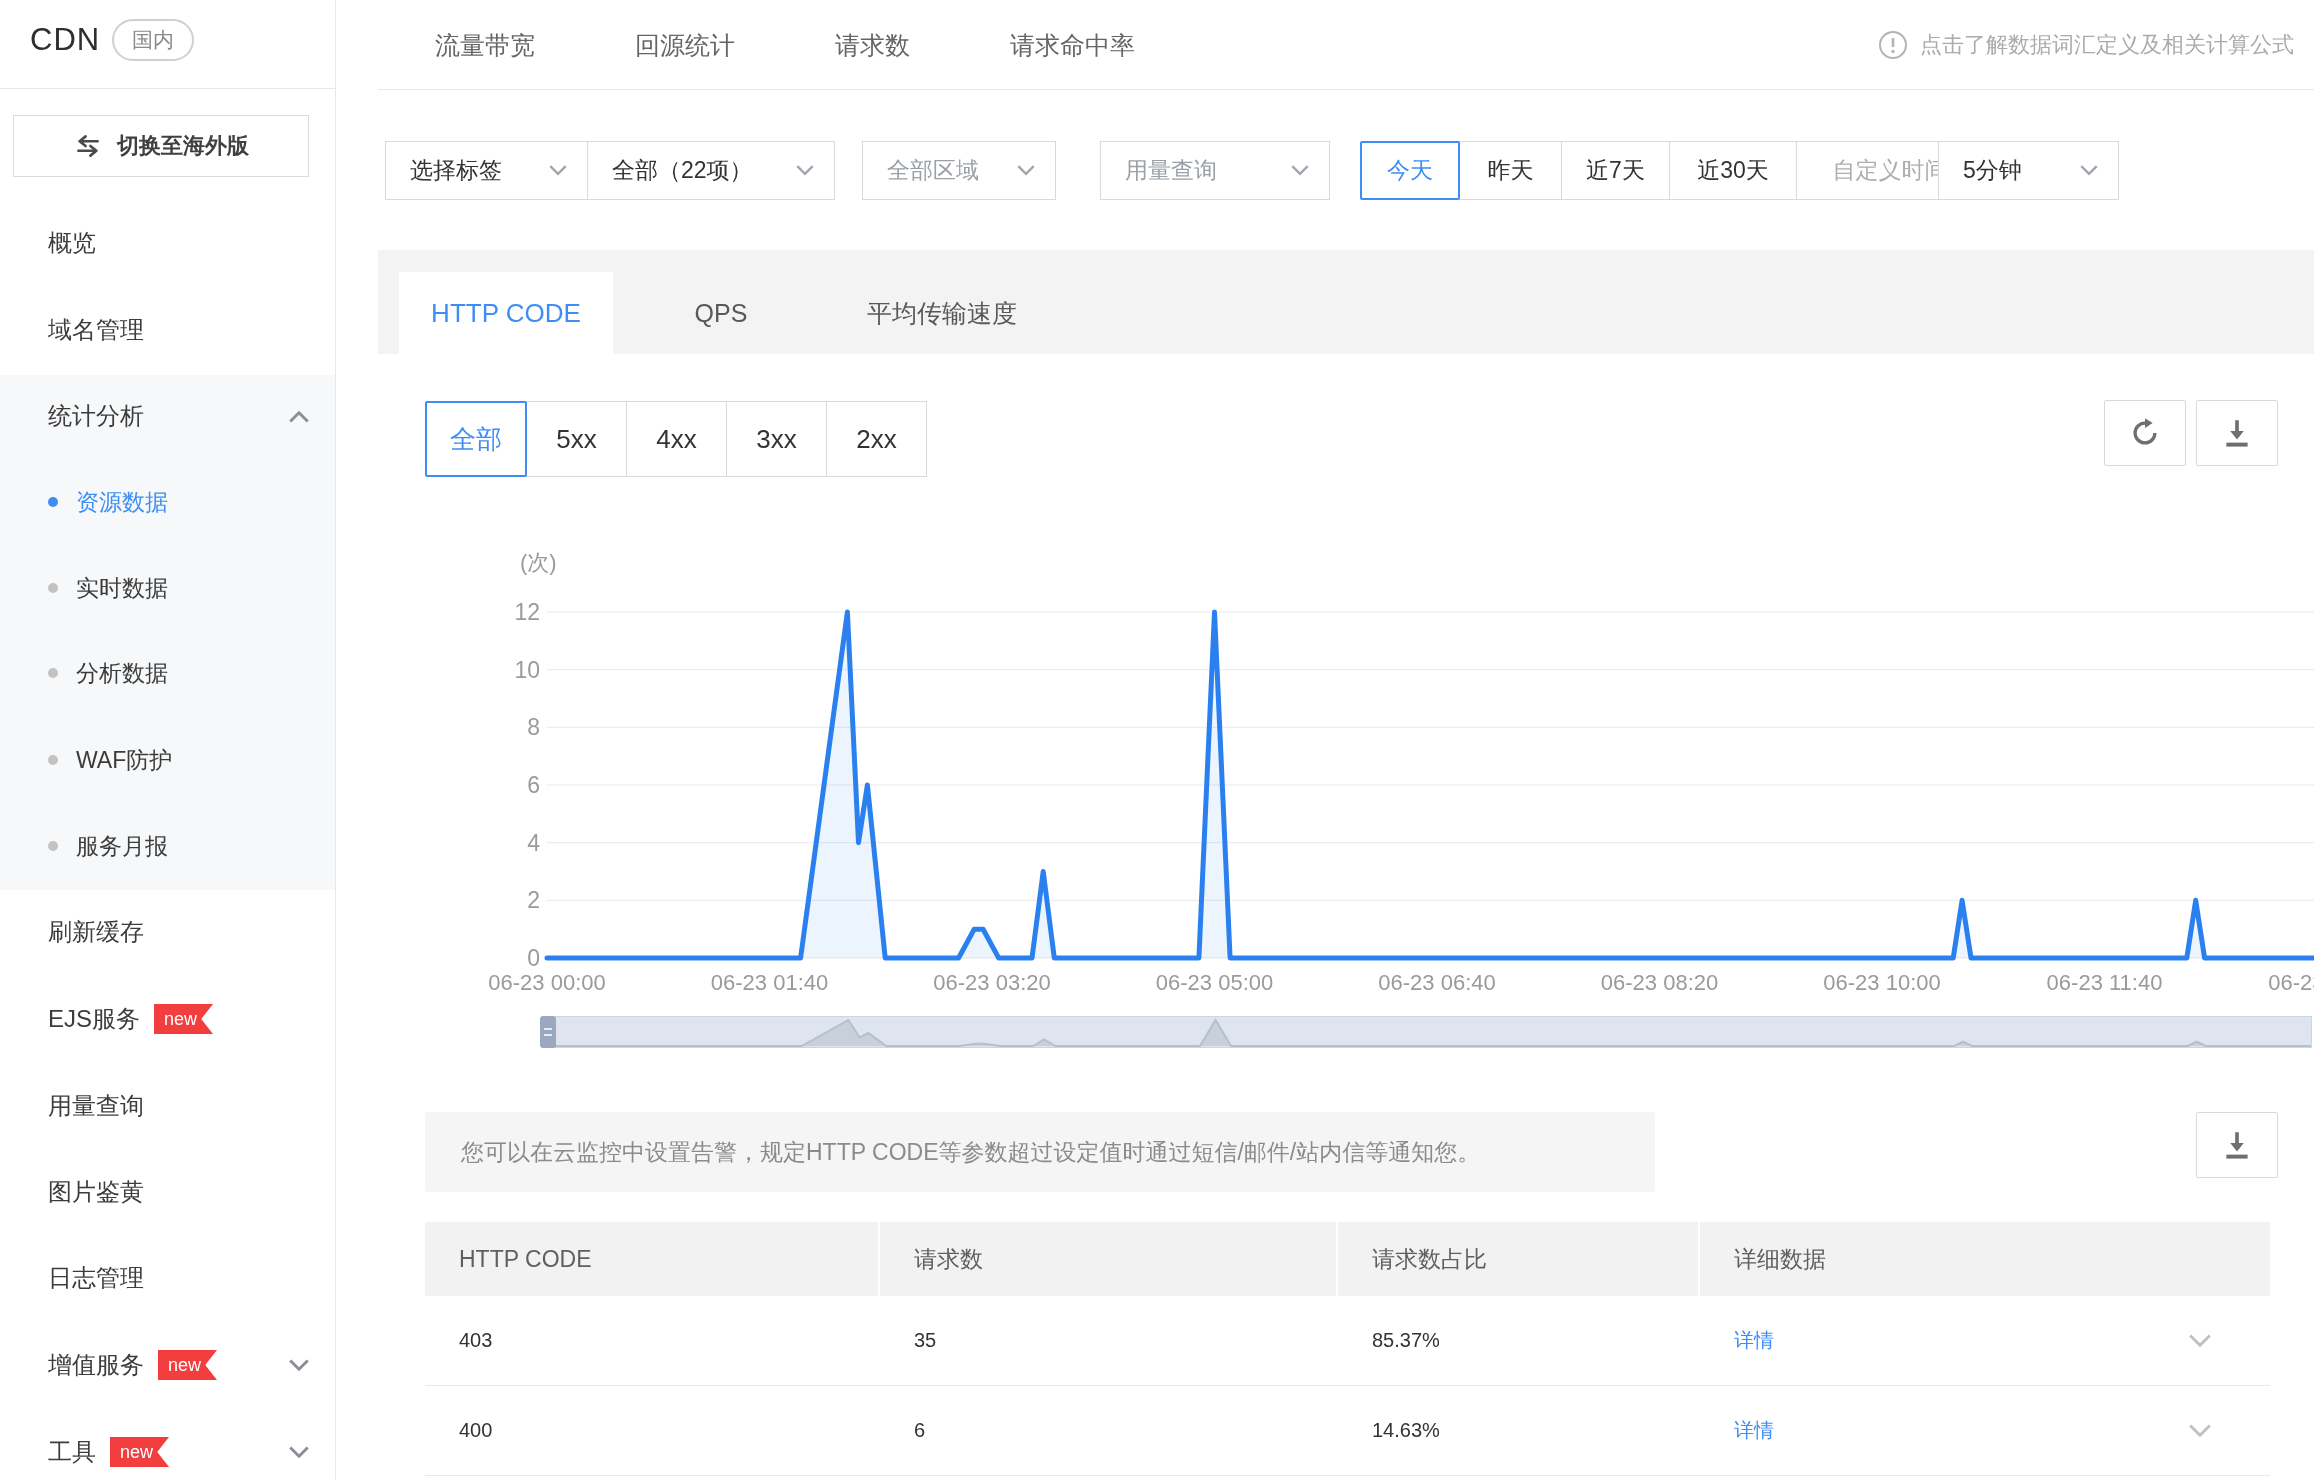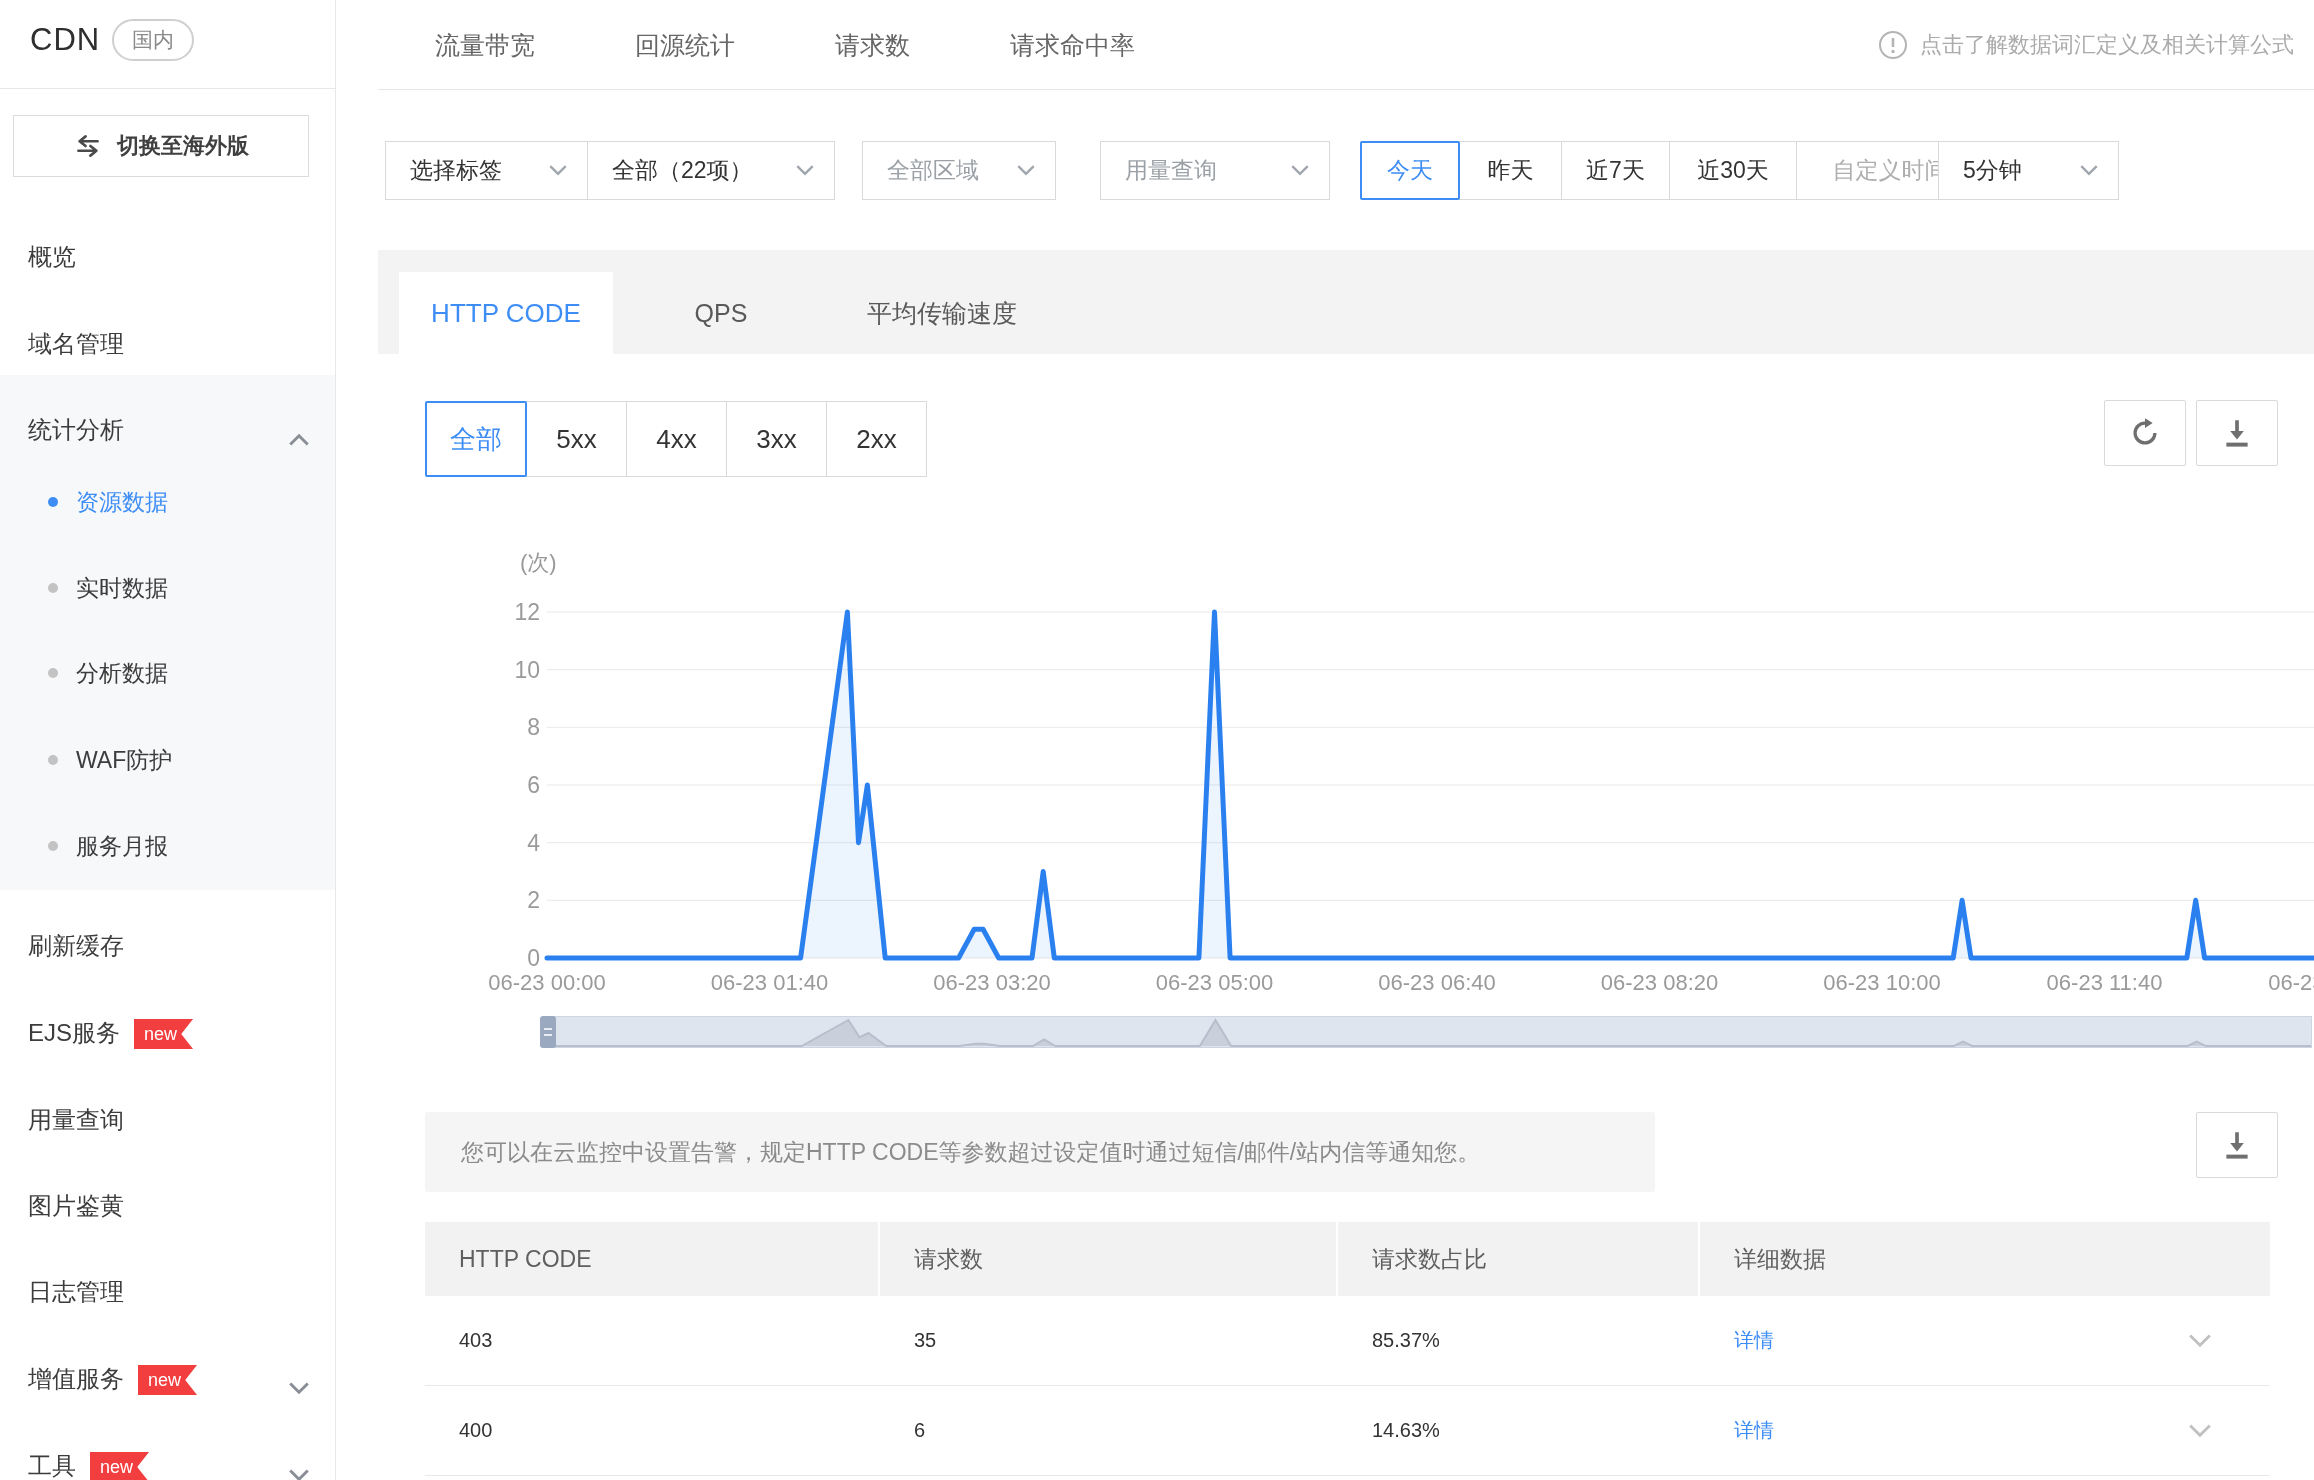--- a/index.html
+++ b/index.html
@@ -7,21 +7,21 @@
         font-family:"Liberation Sans","DejaVu Sans",sans-serif;color:#333;}
   .abs{position:absolute;}
   
   .sidebar{left:0;top:0;width:335px;height:1480px;background:#fff;border-right:1px solid #e8e8e8;}
   .logo{left:30px;top:22px;font-size:31px;color:#2f2f2f;letter-spacing:1px;}
   .region-badge{left:112px;top:19px;height:38px;line-height:38px;padding:0 18px;border:2px solid #cfcfcf;
         border-radius:22px;font-size:21px;color:#8a8a8a;}
   .sb-divider{left:0;top:88px;width:335px;height:1px;background:#e8e8e8;}
   .switch-btn{left:13px;top:115px;width:294px;height:60px;border:1px solid #dcdcdc;background:#fff;
         display:flex;align-items:center;justify-content:center;gap:14px;font-size:22px;color:#404040;cursor:pointer;font-weight:bold;}
-  .menu-item{left:0;width:335px;height:60px;display:flex;align-items:flex-end;padding-left:28px;box-sizing:border-box;
+  .menu-item{left:0;width:335px;height:60px;display:flex;align-items:center;padding-left:48px;box-sizing:border-box;
         font-size:24px;color:#3c3c3c;cursor:pointer;}
   .menu-section-bg{left:0;top:375px;width:335px;height:515px;background:#f7f8fa;}
   .sub-item{left:0;width:335px;height:60px;display:flex;align-items:center;padding-left:48px;box-sizing:border-box;
         font-size:23px;color:#3c3c3c;cursor:pointer;}
   .bullet{width:10px;height:10px;border-radius:50%;background:#c3c3c3;margin-right:18px;flex:none;}
   .sub-item.active{color:var(--accent,#3d8df5);}
   .sub-item.active .bullet{background:var(--accent,#3d8df5);}
   .new-badge{margin-left:14px;background:var(--badge,#f23e3e);color:#fff;font-size:18px;line-height:1;
         padding:6px 16px 6px 10px;clip-path:polygon(0 0,100% 0,80% 50%,100% 100%,0 100%);}
   .menu-chevron{position:absolute;right:26px;}

